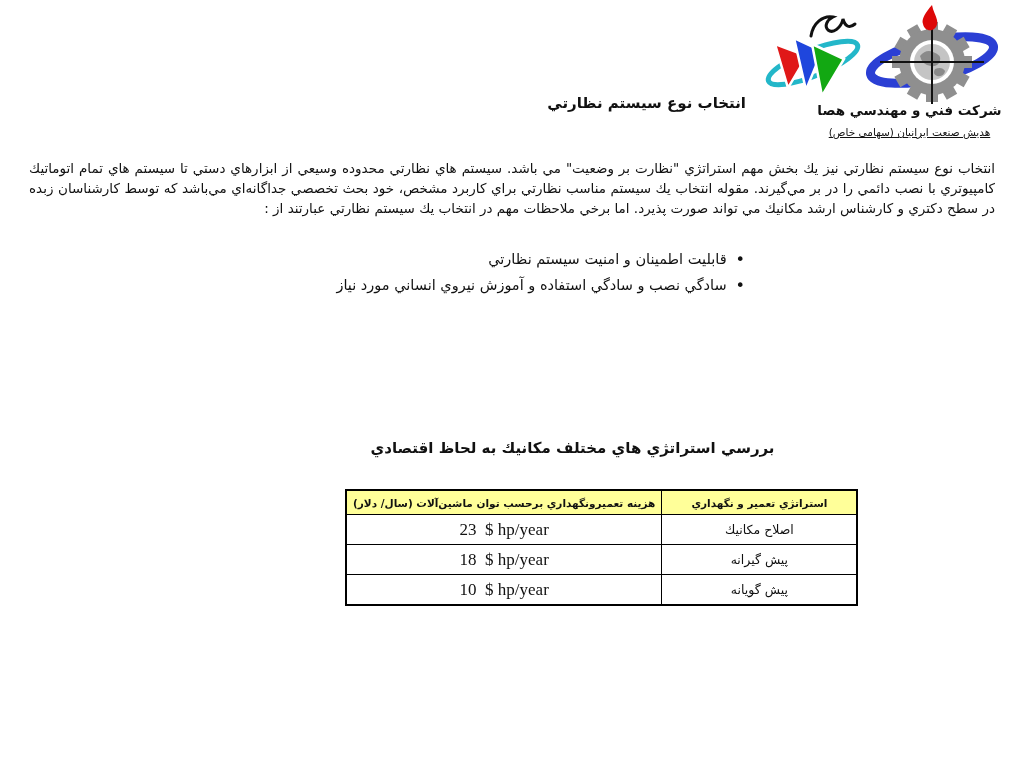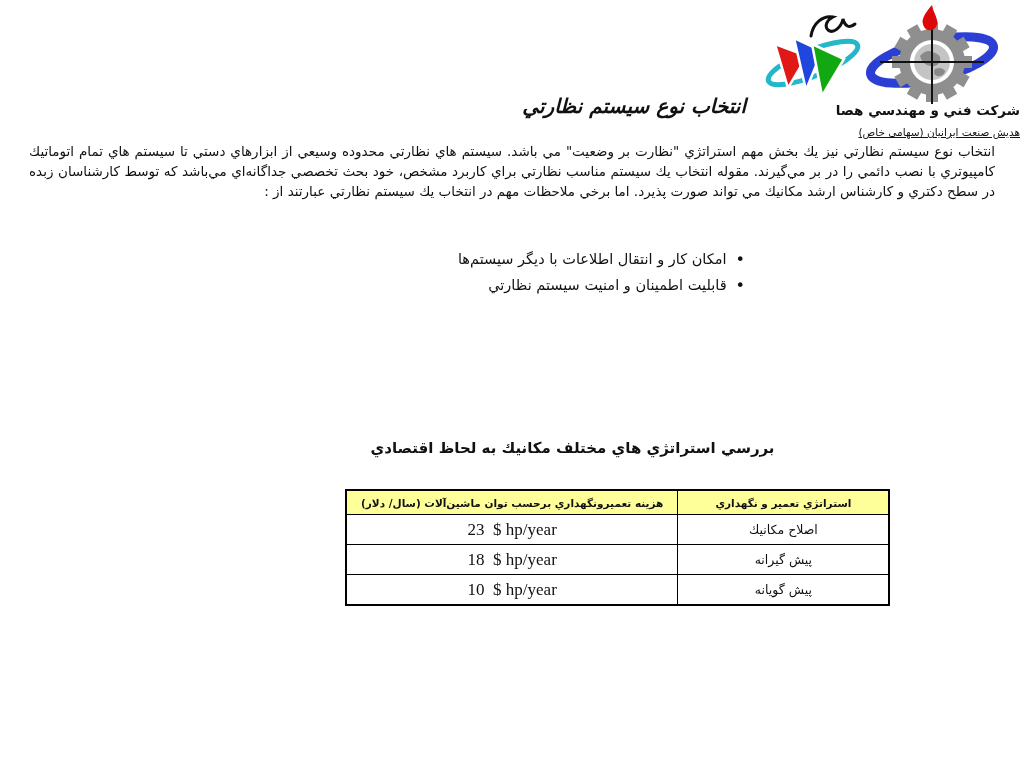--- a/index.html
+++ b/index.html
@@ -4,44 +4,44 @@
 <style>
   html,body{margin:0;padding:0;background:#e8e8e8;}
   .page{position:relative;width:1024px;height:768px;background:#ffffff;overflow:hidden;
         font-family:"DejaVu Sans",sans-serif;color:#111;direction:rtl;margin:0 auto;}
 
   
   .logo-hadish{position:absolute;top:8px;left:761px;}
   .logo-hesa{position:absolute;top:2px;left:864px;}
 
   
-  .company{position:absolute;top:102px;right:4px;width:205px;text-align:right;}
+  .company{position:absolute;top:102px;right:12px;width:205px;text-align:center;}
   .company-name{font-size:13.5px;font-weight:bold;letter-spacing:0;}
   .company-sub{font-size:10.5px;margin-top:8px;text-decoration:underline;}
 
   
-  .title{position:absolute;top:94px;right:278px;margin:0;font-size:20px;font-weight:bold;font-style:italic;}
+  .title{position:absolute;top:94px;right:278px;margin:0;font-size:15px;font-weight:bold;}
 
   
-  .para{position:absolute;top:141px;right:29px;left:29px;margin:0;font-size:13.5px;
+  .para{position:absolute;top:158px;right:29px;left:29px;margin:0;font-size:13.5px;
         line-height:20px;text-align:justify;}
 
   
   .bullets{position:absolute;top:246px;right:279px;margin:0;padding:0;list-style:none;}
   .bullets li{font-size:14.5px;line-height:26px;text-align:right;}
   .bullets li::before{content:"\2022";font-size:16px;margin-left:9px;position:relative;top:1px;}
 
   
   .section-heading{position:absolute;top:439px;left:345px;width:455px;text-align:center;
         font-size:15px;font-weight:bold;}
 
   
   .cost-table{position:absolute;top:489px;left:345px;border-collapse:collapse;
         border:2px solid #000;background:#fff;}
-  .cost-table th,.cost-table td{border:1px solid #000;text-align:center;vertical-align:middle;padding:0 14px;}
+  .cost-table th,.cost-table td{border:1px solid #000;text-align:center;vertical-align:middle;padding:0 6px;}
   .cost-table th{background:#ffff99;font-size:10.5px;font-weight:bold;height:23px;white-space:nowrap;}
   th.col-strategy,td.cell-strategy{width:182px;}
   th.col-cost,td.cell-cost{width:248px;}
   td.cell-strategy{font-size:12.5px;height:29px;}
   td.cell-cost{font-family:"Liberation Serif",serif;font-size:17px;direction:ltr;white-space:pre;}
 </style>
 </head>
 <body>
 
 <div class="page">
@@ -97,22 +97,22 @@
   <div class="company">
     <div class="company-name">شركت فني و مهندسي هصا</div>
     <div class="company-sub">هديش صنعت ايرانيان (سهامی خاص)</div>
   </div>
 
   <h1 class="title">انتخاب نوع سيستم نظارتي</h1>
 
   <p class="para">انتخاب نوع سيستم نظارتي نيز يك بخش مهم استراتژي "نظارت بر وضعيت" مي باشد. سيستم هاي نظارتي محدوده وسيعي از ابزارهاي دستي تا سيستم هاي تمام اتوماتيك كامپيوتري با نصب دائمي را در بر مي‌گيرند. مقوله انتخاب يك سيستم مناسب نظارتي براي كاربرد مشخص، خود بحث تخصصي جداگانه‌اي مي‌باشد كه توسط كارشناسان زبده در سطح دكتري و كارشناس ارشد مكانيك مي تواند صورت پذيرد. اما برخي ملاحظات مهم در انتخاب يك سيستم نظارتي عبارتند از :</p>
 
   <ul class="bullets">
-    <li>امكان كار و انتقال اطلاعات با ديگر سيستم‌ها</li>
     <li>قابليت اطمينان و امنيت سيستم نظارتي</li>
+    <li>سادگي نصب و سادگي استفاده و آموزش نيروي انساني مورد نياز</li>
   </ul>
 
   <div class="section-heading">بررسي استراتژي هاي مختلف مكانيك به لحاظ اقتصادي</div>
 
   <table class="cost-table">
     <thead>
       <tr>
         <th class="col-strategy">استراتژي تعمير و نگهداري</th>
         <th class="col-cost">هزينه تعميرونگهداري برحسب توان ماشين‌آلات (سال/ دلار)</th>
       </tr>

